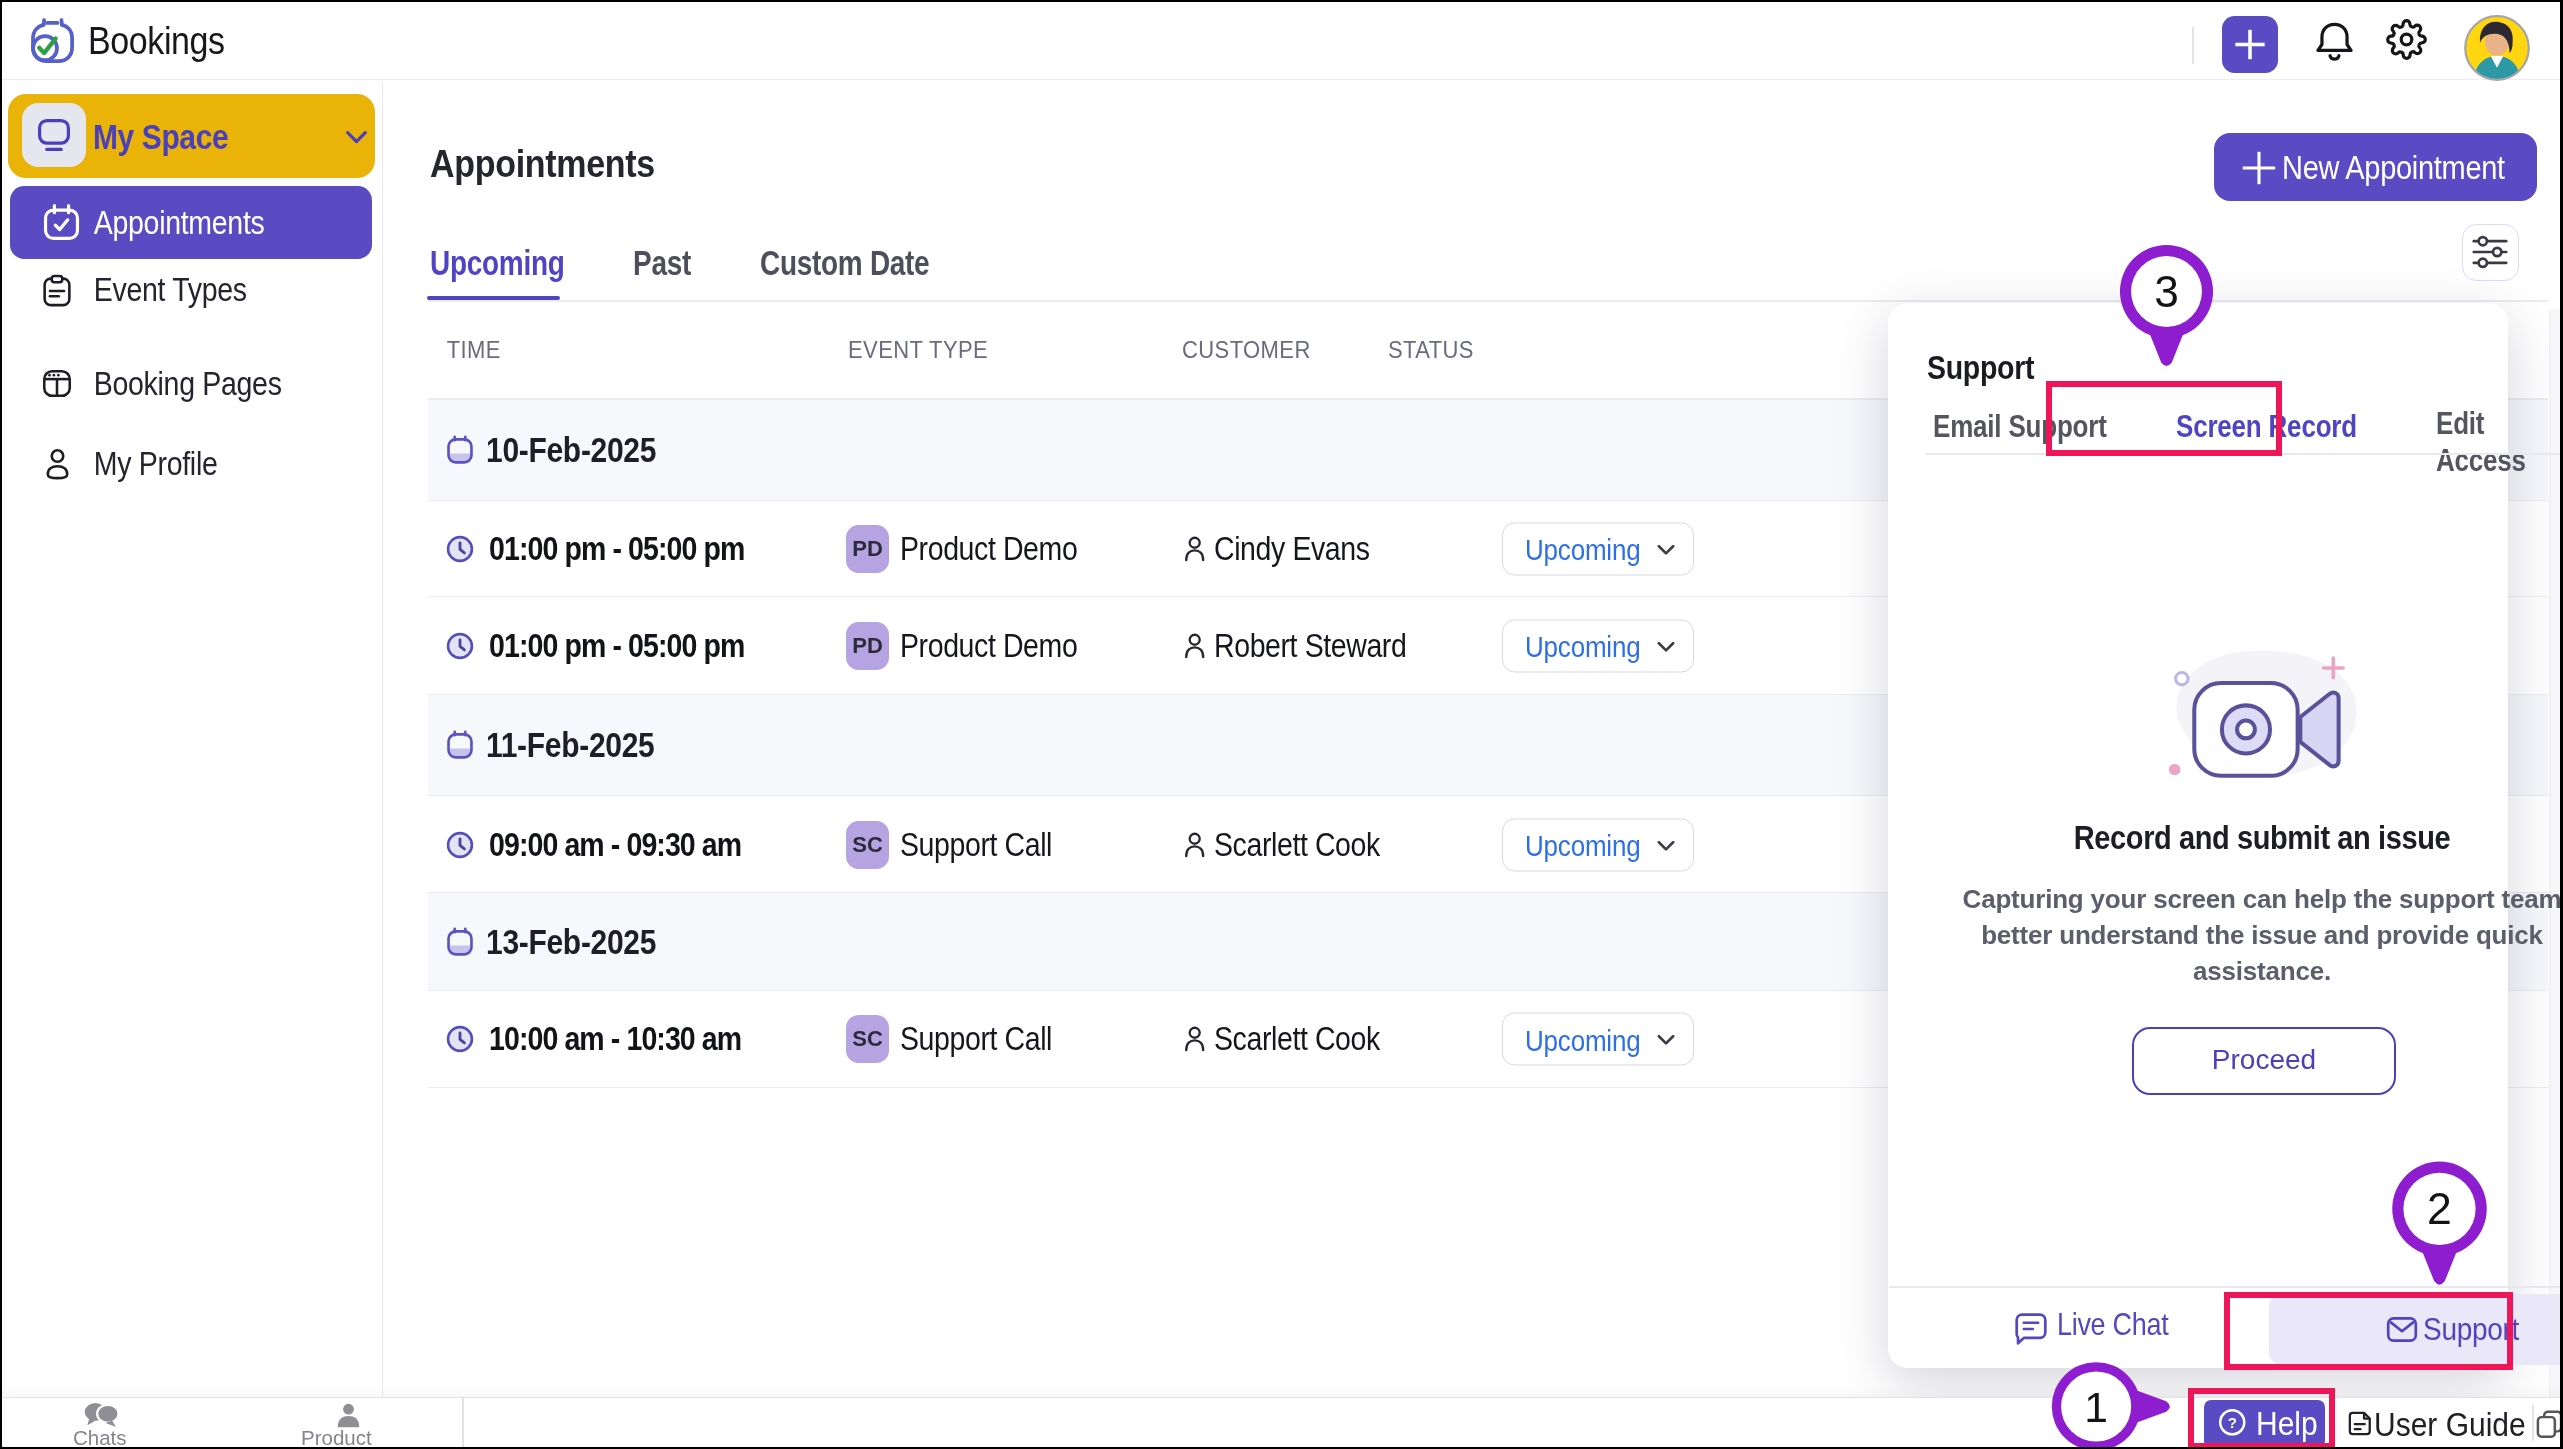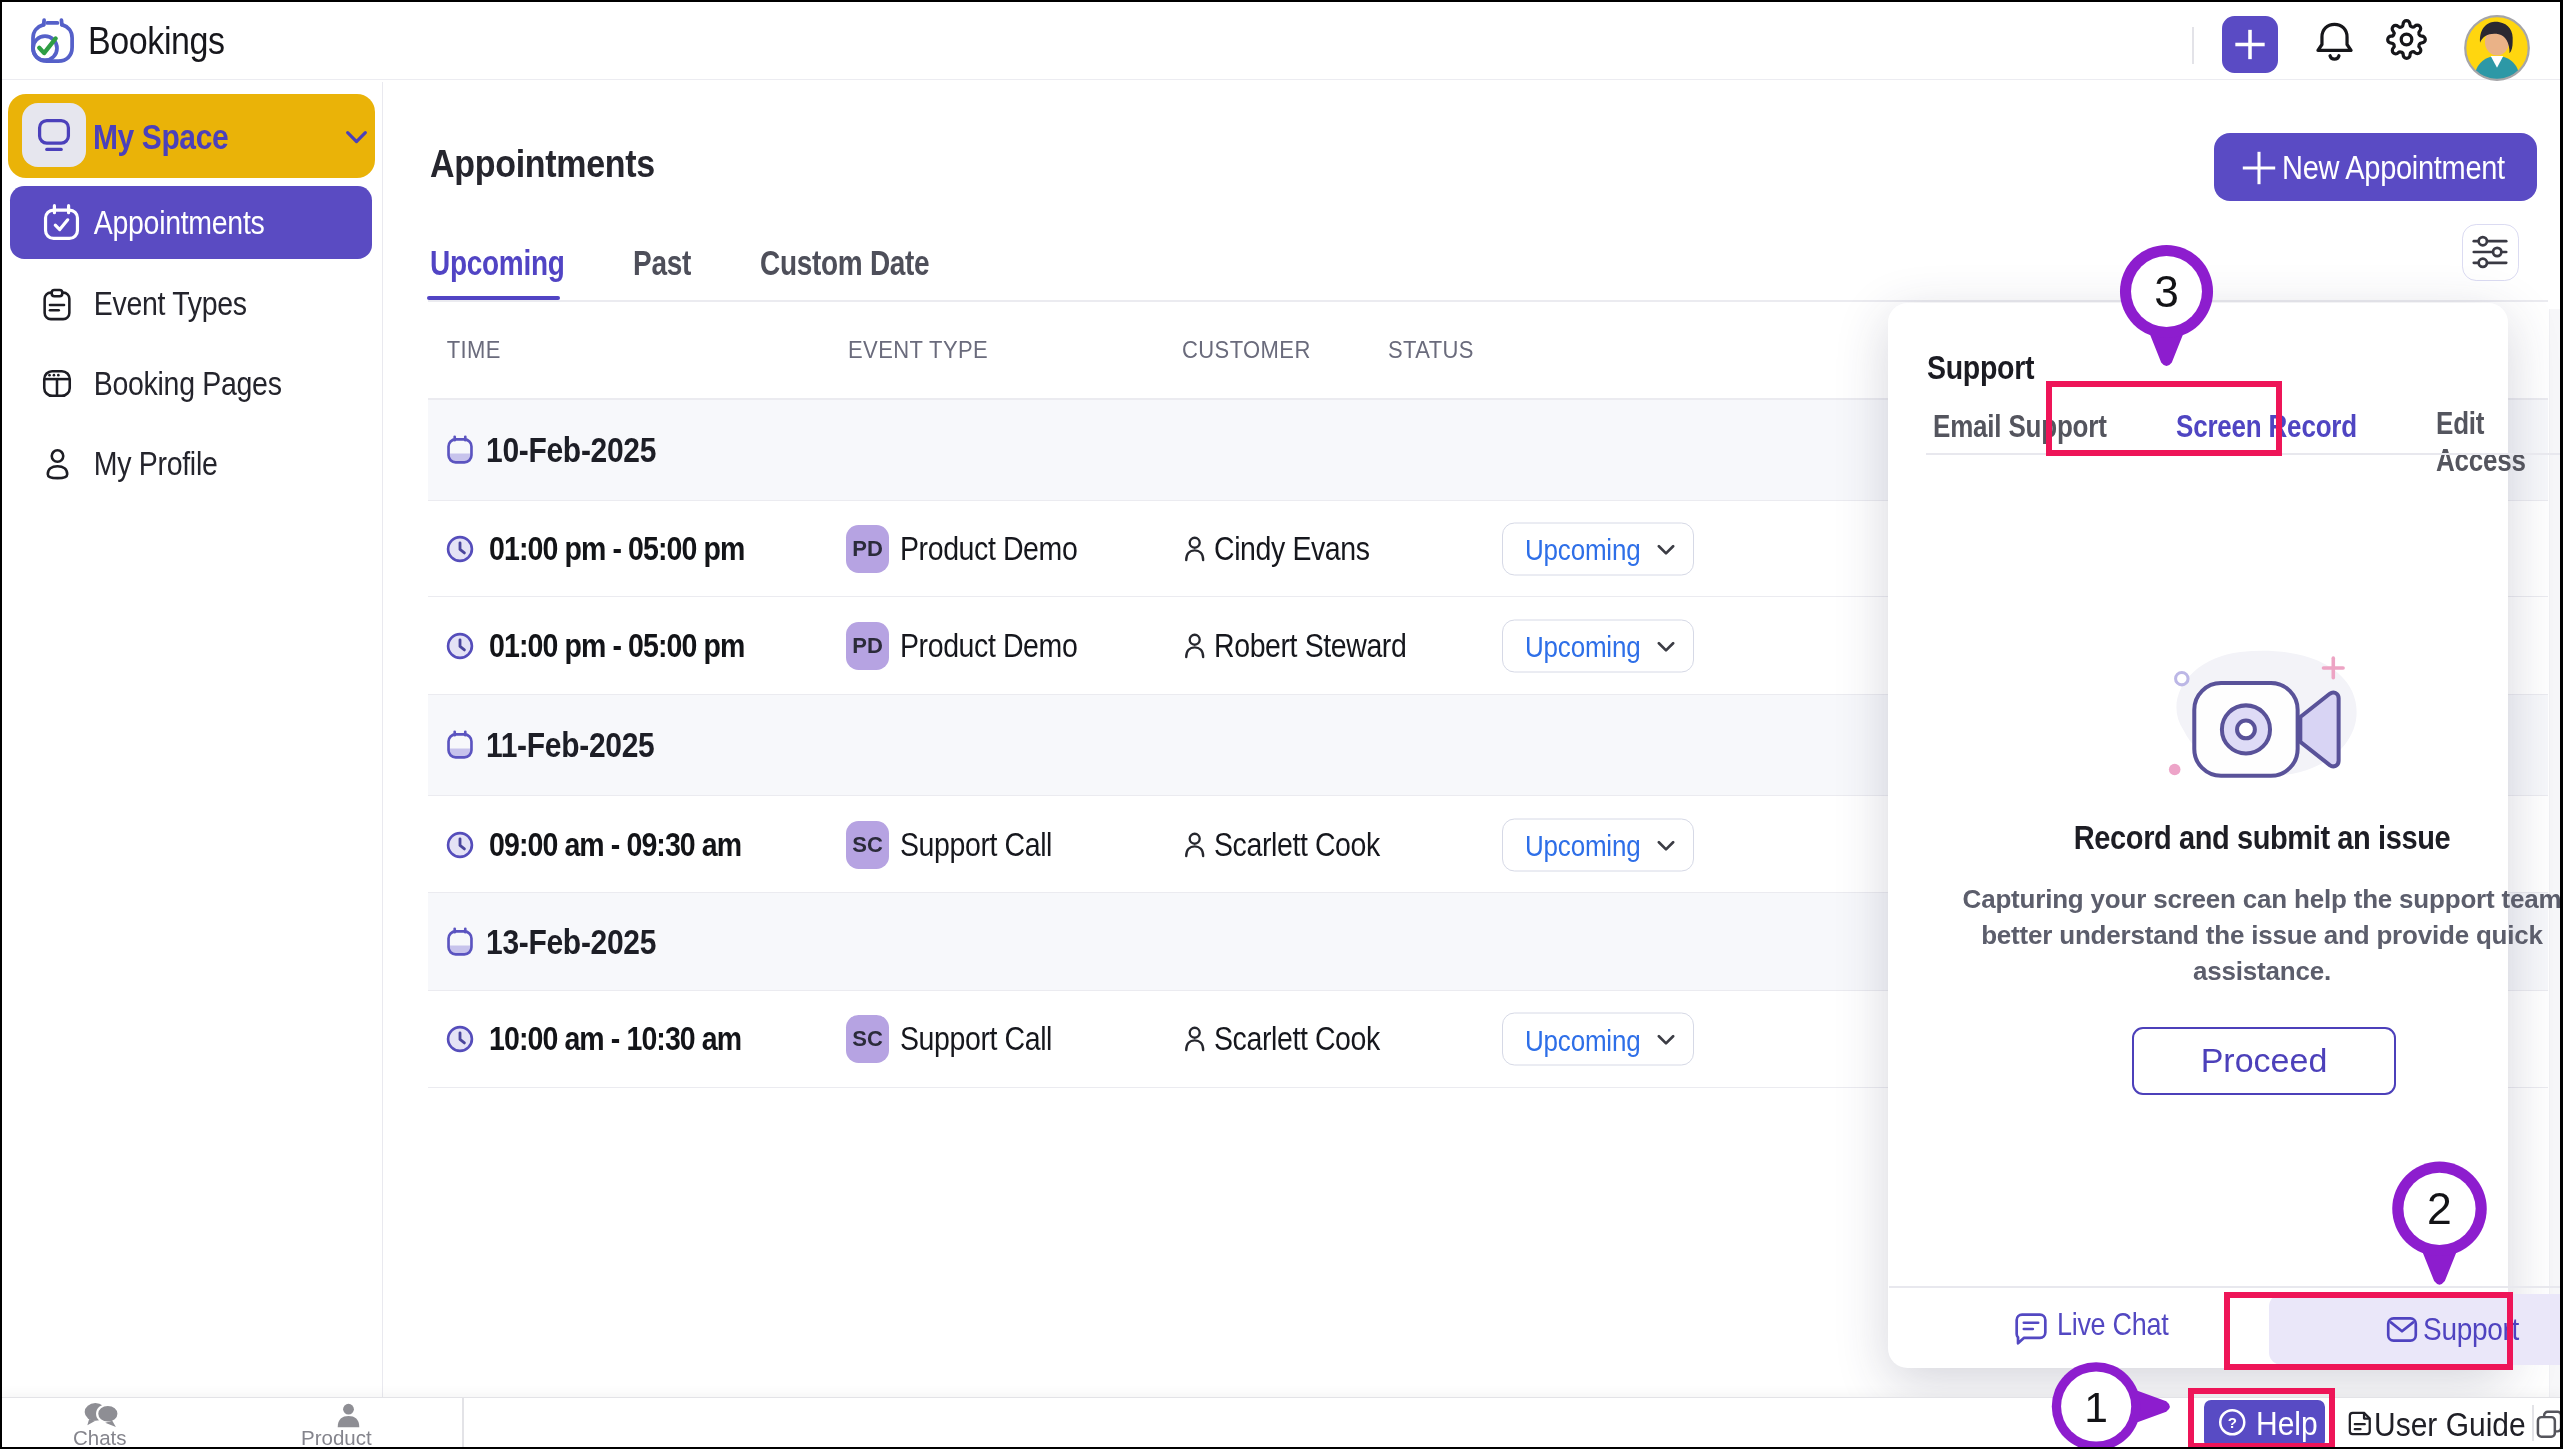--- a/index.html
+++ b/index.html
@@ -18,21 +18,21 @@
   #sidebar { left:0; top:82px; width:383px; height:1315px; background:#fff;
     border-right:1.8px solid #e9e9ef; }
   #myspace { left:8px; top:11.6px; width:367px; height:84px; background:#eab308; border-radius:18px; }
   #myspace .iconbox { left:14.2px; top:9.8px; width:64px; height:64px; background:#e6e6ee; border-radius:16px; }
   #myspace .lbl { left:85px; top:26px; font-size:30px; font-weight:600; color:#4b40bb; letter-spacing:-0.4px; transform:scaleY(1.18); transform-origin:left center;}
   .sideitem { left:9.8px; width:362px; height:73px; border-radius:14.2px; }
   .sideitem .lbl { position:absolute; left:84px; top:50%; transform:translateY(-50%) scaleY(1.16); transform-origin:left center;
     font-size:28.5px; font-weight:500; color:#24242c; letter-spacing:-0.3px;}
   #item-app { top:104px; background:#5a4bc2; }
   #item-app .lbl { color:#fff; }
-  #item-evt { top:185px; }
+  #item-evt { top:171px; }
   #item-bkp { top:265px; }
   #item-prf { top:345px; }
 
   
   #main { left:384px; top:82px; width:2164px; height:1315px; background:#fff; }
   h1 { position:absolute; left:46px; top:62px; font-size:34px; font-weight:600; color:#26262e; letter-spacing:-0.3px; transform:scaleY(1.16); transform-origin:left center;}
   .tab { position:absolute; top:166px; font-size:28px; font-weight:600; color:#4e4f5a; letter-spacing:-0.3px; transform:scaleY(1.22); transform-origin:left center;}
   #tab-upcoming { left:46px; color:#5144c4; }
   #tab-past { left:249px; }
   #tab-custom { left:376px; }
@@ -72,21 +72,21 @@
   #panel { left:1888px; top:303px; width:620px; height:1065px; background:#fff; border-radius:19.6px;
     box-shadow:0 14.2px 53px rgba(45,45,80,.20); }
   #panel .title { position:absolute; left:39px; top:48px; font-size:28.5px; font-weight:600; color:#1b1b22; letter-spacing:-0.3px; transform:scaleY(1.16); transform-origin:left center;}
   .ptab { position:absolute; top:108px; font-size:26px; font-weight:600; color:#54555e; letter-spacing:-0.2px; transform:scaleY(1.2); transform-origin:left center;}
   #ptab-border { position:absolute; left:38px; top:150px; width:692px; height:1.8px; background:#e8e8ee; }
   #rec-head { position:absolute; left:0; top:516px; width:748px; text-align:center;
     font-size:29px; font-weight:700; color:#1d1d24; letter-spacing:-0.4px; transform:scaleY(1.14); transform-origin:center top;}
   #rec-body { position:absolute; left:0; top:578px; width:748px; text-align:center;
     font-size:26px; color:#5c5e6c; line-height:36px; letter-spacing:-0.2px;font-weight:bold;}
   #proceed { position:absolute; left:244px; top:724px; width:264px; height:68px; border:2.7px solid #4c40ba;
-    border-radius:11px; color:#4c40ba; font-size:34px; font-weight:500; text-align:center; line-height:62px;}
+    border-radius:18px; color:#4c40ba; font-size:28px; font-weight:500; text-align:center; line-height:62px;}
   #pfoot-border { position:absolute; left:0.9px; top:983px; width:746px; height:1.8px; background:#e8e8ee; }
   #livechat { position:absolute; left:169px; top:1007px; font-size:27px; font-weight:500; color:#5348c2; letter-spacing:-0.3px; transform:scaleY(1.14); transform-origin:left center;}
   #supbtn { position:absolute; left:381px; top:991px; width:350px; height:71px; background:#eae7f9;
     border-radius:12.5px; }
   #supbtn .txt { position:absolute; left:154px; top:19.6px; font-size:28px; font-weight:500; color:#4f43c0; letter-spacing:-0.3px; transform:scaleY(1.14); transform-origin:left center;}
 
   
   #botbar { left:0; top:1397px; width:2563px; height:51px; background:#fff; border-top:1.8px solid #e3e3e7;
     box-shadow:0 -4.4px 10.7px rgba(0,0,0,.04); }
   .bseg-lbl { position:absolute; top:28px; font-size:20.5px; color:#84848c; }

